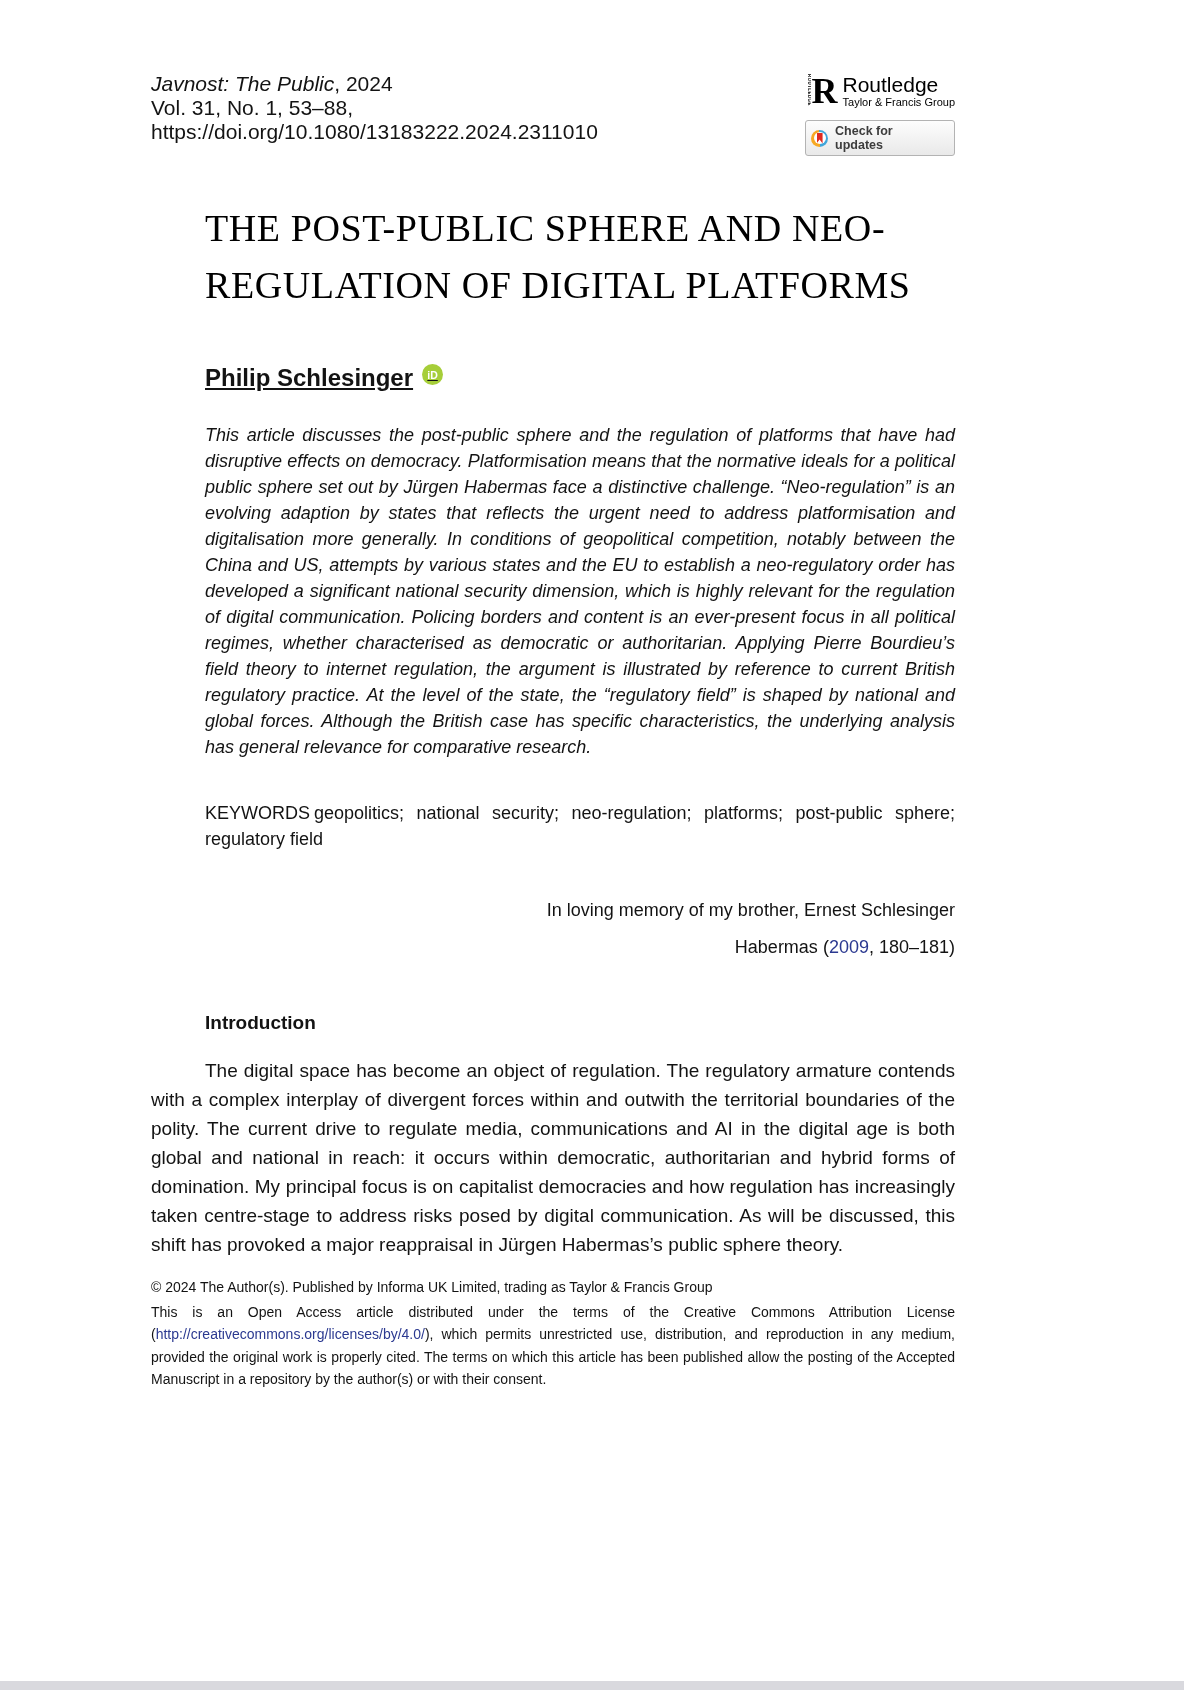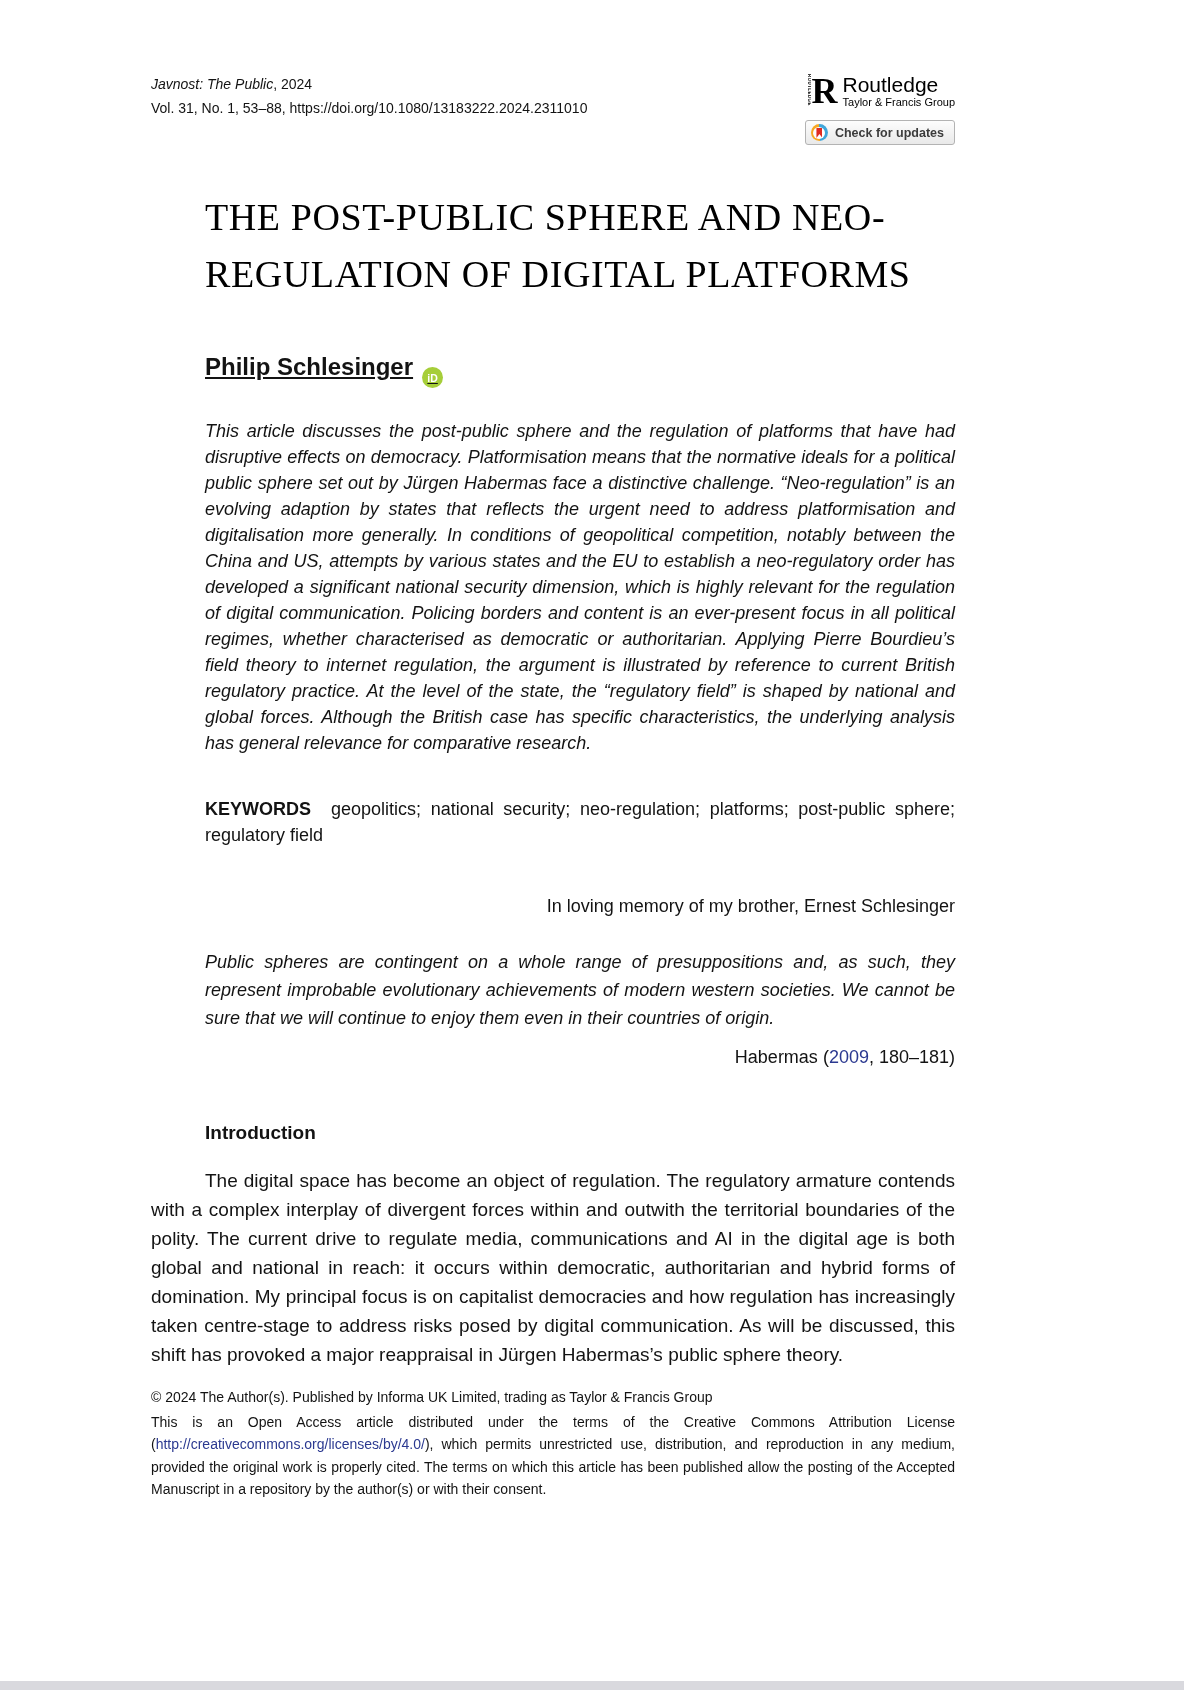--- a/index.html
+++ b/index.html
@@ -9,21 +9,21 @@
     position: relative;
     background: #ffffff;
     color: #131313;
     font-family: "Liberation Sans", sans-serif;
     overflow: hidden;
   }
   .page { width: 804px; margin-left: 151px; padding-top: 72px; }
 
   
   .header { display: flex; justify-content: space-between; align-items: flex-start; }
-  .journal-meta { font-size: 14px; line-height: 24px; }
+  .journal-meta { font-size: 21px; line-height: 24px; }
   .journal-meta .it { font-style: italic; }
   .publisher-block { display: flex; flex-direction: column; align-items: flex-end; }
   .logo-row { display: flex; align-items: center; gap: 5px; }
   .logo-mark { display: flex; align-items: center; height: 38px; }
   .logo-vert {
     writing-mode: vertical-rl;
     font-size: 4.5px; font-weight: 700; letter-spacing: .4px;
     line-height: 1; height: 34px; overflow: hidden; color: #000;
   }
   .logo-r {
@@ -67,34 +67,34 @@
     color: #000;
   }
   .title-line { display: block; white-space: nowrap; }
   .author-row { margin: 50px 0 0 54px; display: flex; align-items: flex-start; text-decoration: underline; }
   .author { font-weight: 700; font-size: 24px; }
   .orcid {
     display: inline-flex; align-items: center; justify-content: center;
     width: 21px; height: 21px; border-radius: 50%;
     background: #a6ce39; color: #fff;
     font-size: 10.5px; font-weight: 700;
-    margin-left: 9px; cursor: pointer; margin-top: 14px;
+    margin-left: 9px; cursor: pointer;
   }
 
   
   .abstract {
     margin: 30px 0 0 54px; width: 750px;
     font-style: italic; font-size: 18px; line-height: 26px;
     text-align: justify;
   }
   .keywords {
     margin: 40px 0 0 54px; width: 750px;
     font-size: 18px; line-height: 26px; text-align: justify;
   }
-  .kw-label { font-weight: 700; padding-right: 20px; }
+  .kw-label { font-weight: 400; padding-right: 4px; }
 
   
   .dedication { margin: 46px 0 0 0; text-align: right; font-size: 18px; line-height: 24px; }
   .quote {
     margin: 30px 0 0 54px; width: 750px;
     font-style: italic; font-size: 18px; line-height: 28px;
     text-align: justify;
   }
   .quote-attr { margin: 12px 0 0 0; text-align: right; font-size: 18px; line-height: 26px; }
 
@@ -160,21 +160,20 @@
   </div>
 
   <p class="abstract">This article discusses the post-public sphere and the regulation of platforms that have had disruptive effects on democracy. Platformisation means that the normative ideals for a political public sphere set out by Jürgen Habermas face a distinctive challenge. “Neo-regulation” is an evolving adaption by states that reflects the urgent need to address platformisation and digitalisation more generally. In conditions of geopolitical competition, notably between the China and US, attempts by various states and the EU to establish a neo-regulatory order has developed a significant national security dimension, which is highly relevant for the regulation of digital communication. Policing borders and content is an ever-present focus in all political regimes, whether characterised as democratic or authoritarian. Applying Pierre Bourdieu’s field theory to internet regulation, the argument is illustrated by reference to current British regulatory practice. At the level of the state, the “regulatory field” is shaped by national and global forces. Although the British case has specific characteristics, the underlying analysis has general relevance for comparative research.</p>
 
   <p class="keywords">
     <span class="kw-label">KEYWORDS</span><span>geopolitics; national security; neo-regulation; platforms; post-public sphere; regulatory field</span>
   </p>
 
   <p class="dedication">In loving memory of my brother, Ernest Schlesinger</p>
 
-  <p class="quote">Public spheres are contingent on a whole range of presuppositions and, as such, they represent improbable evolutionary achievements of modern western societies. We cannot be sure that we will continue to enjoy them even in their countries of origin.</p>
   <p class="quote-attr">
     <span>Habermas (</span><a class="ref-link">2009</a><span>, 180–181)</span>
   </p>
 
   <h2 class="section-heading">Introduction</h2>
 
   <p class="body-para">The digital space has become an object of regulation. The regulatory armature contends with a complex interplay of divergent forces within and outwith the territorial boundaries of the polity. The current drive to regulate media, communications and AI in the digital age is both global and national in reach: it occurs within democratic, authoritarian and hybrid forms of domination. My principal focus is on capitalist democracies and how regulation has increasingly taken centre-stage to address risks posed by digital communication. As will be discussed, this shift has provoked a major reappraisal in Jürgen Habermas’s public sphere theory.</p>
 
   <div class="footer">
     <p class="copyright">© 2024 The Author(s). Published by Informa UK Limited, trading as Taylor &amp; Francis Group</p>

